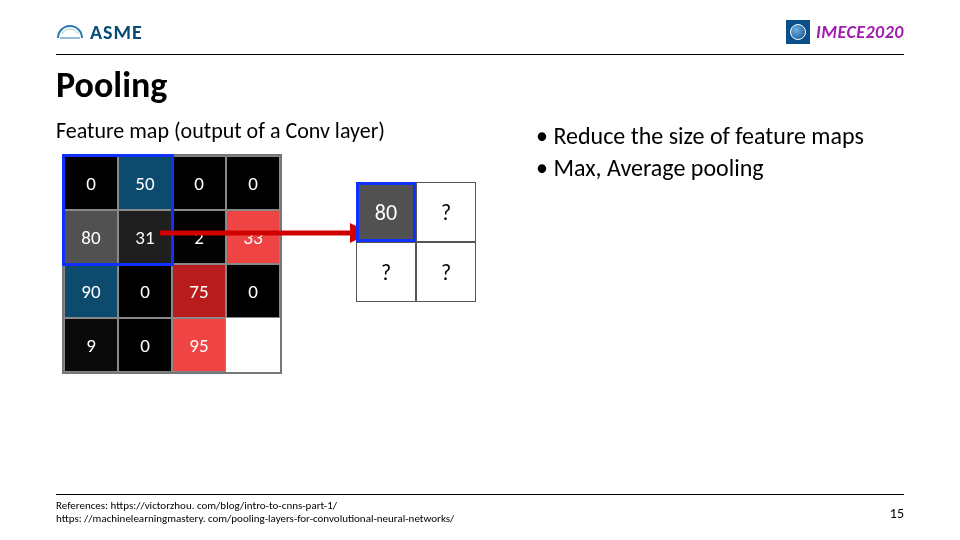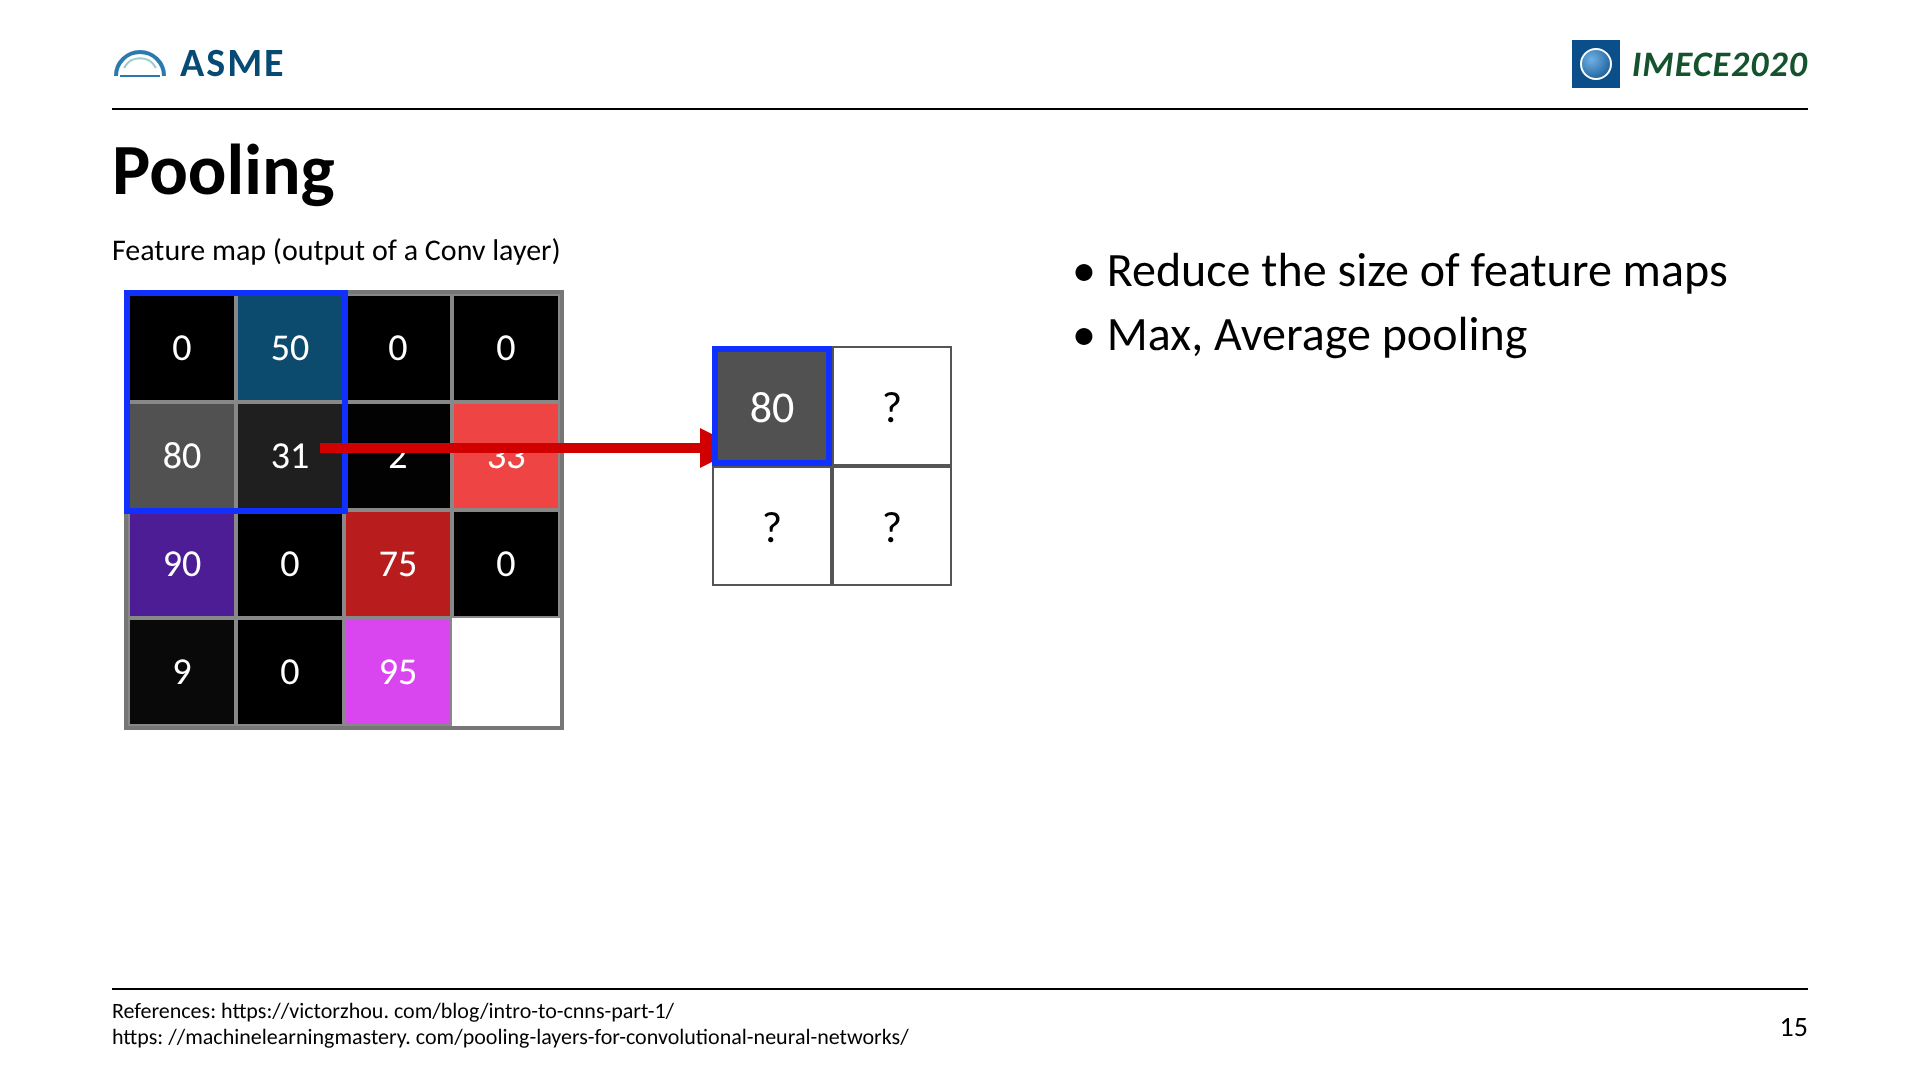--- a/index.html
+++ b/index.html
@@ -5,27 +5,27 @@
   * { box-sizing: border-box; margin: 0; padding: 0; }
   html, body { width: 960px; height: 540px; font-family: "Segoe UI", "Calibri", Arial, sans-serif; background: #fff; color: #000; }
   .slide { width: 960px; height: 540px; position: relative; padding: 12px 56px 1px 56px; }
   .topbar { display: flex; justify-content: space-between; align-items: center; height: 40px; }
   .logo-left, .logo-right { display: flex; align-items: center; gap: 6px; }
   .asme-mark { width: 28px; height: 28px; position: relative; }
   .asme-mark svg { width: 100%; height: 100%; }
   .asme-text { font-weight: 700; font-size: 20px; letter-spacing: 1px; color: #074a74; }
   .imece-mark { width: 24px; height: 24px; background: #0b4f8a; display: flex; align-items: center; justify-content: center; }
   .imece-mark-inner { width: 16px; height: 16px; border-radius: 50%; background: radial-gradient(circle at 35% 35%, #6fb1e6, #0b4f8a); border:1px solid #fff; }
-  .imece-text { font-weight: 800; font-size: 18px; letter-spacing: 0.5px; color: #14532d; font-style: italic; }
+  .imece-text { font-weight: 800; font-size: 18px; letter-spacing: 0.5px; color: #a21caf; font-style: italic; }
   hr.rule { border: none; border-top: 1.5px solid #000; margin-top: 2px; }
   .title { font-size: 36px; font-weight: 700; margin-top: 8px; }
   .content { display: flex; gap: 40px; margin-top: 10px; }
   .left-col { width: 440px; }
   .right-col { flex: 1; padding-top: 4px; }
-  .subhead { font-size: 15px; font-weight: 400; }
+  .subhead { font-size: 22px; font-weight: 400; }
   .diagram { position: relative; margin-top: 6px; height: 260px; }
   .grid4 { position: absolute; left: 6px; top: 4px; width: 220px; height: 220px; display: grid; grid-template-columns: repeat(4,1fr); grid-template-rows: repeat(4,1fr); border: 2px solid #777; }
   .grid4 .cell { border: 1px solid #888; display: flex; align-items: center; justify-content: center; font-size: 19px; color: #fff; font-weight: 400; }
   .highlight-box { position: absolute; border: 3px solid #1030ff; pointer-events: none; }
   .grid2 { position: absolute; left: 300px; top: 32px; width: 120px; height: 120px; display: grid; grid-template-columns: 1fr 1fr; grid-template-rows: 1fr 1fr; }
   .grid2 .ocell { border: 1.5px solid #555; display: flex; align-items: center; justify-content: center; font-size: 22px; color: #000; background: #fff; }
   .arrow-svg { position: absolute; left: 104px; top: 58px; width: 210px; height: 50px; }
   .caption { position: absolute; left: 6px; top: 234px; font-size: 10px; color: #222; }
   .bullets { font-size: 24px; line-height: 1.25; }
   .bullets li { list-style: none; padding-left: 18px; text-indent: -18px; margin-bottom: 2px; }
@@ -67,27 +67,27 @@
       <div class="diagram">
         <div class="grid4" id="grid4">
             <div class="cell" style="background: rgb(0, 0, 0);">0</div>
             <div class="cell" style="background: #0c4a6e;">50</div>
             <div class="cell" style="background: rgb(0, 0, 0);">0</div>
             <div class="cell" style="background: rgb(0, 0, 0);">0</div>
             <div class="cell" style="background: rgb(81, 81, 81);">80</div>
             <div class="cell" style="background: rgb(31, 31, 31);">31</div>
             <div class="cell" style="background: rgb(2, 2, 2);">2</div>
             <div class="cell" style="background: #ef4444; font-style: italic;">33</div>
-            <div class="cell" style="background: #4c1d95;">90</div>
+            <div class="cell" style="background: #0c4a6e;">90</div>
             <div class="cell" style="background: rgb(0, 0, 0);">0</div>
             <div class="cell" style="background: #b91c1c;">75</div>
             <div class="cell" style="background: rgb(0, 0, 0);">0</div>
             <div class="cell" style="background: rgb(9, 9, 9);">9</div>
             <div class="cell" style="background: rgb(0, 0, 0);">0</div>
-            <div class="cell" style="background: #d946ef;">95</div>
+            <div class="cell" style="background: #ef4444;">95</div>
           </div>
         <div class="highlight-box" style="left:6px; top:4px; width:112px; height:112px;"></div>
         <svg class="arrow-svg" viewBox="0 0 210 50">
           <line x1="0" y1="25" x2="190" y2="25" stroke="#d00000" stroke-width="5"></line>
           <polygon points="190,15 210,25 190,35" fill="#d00000"></polygon>
         </svg>
         <div class="grid2" id="grid2">
             <div class="ocell" style="background: rgb(81, 81, 81); color: rgb(255, 255, 255);">80</div>
             <div class="ocell" style="background: rgb(255, 255, 255); color: rgb(0, 0, 0);">?</div>
             <div class="ocell" style="background: rgb(255, 255, 255); color: rgb(0, 0, 0);">?</div>

